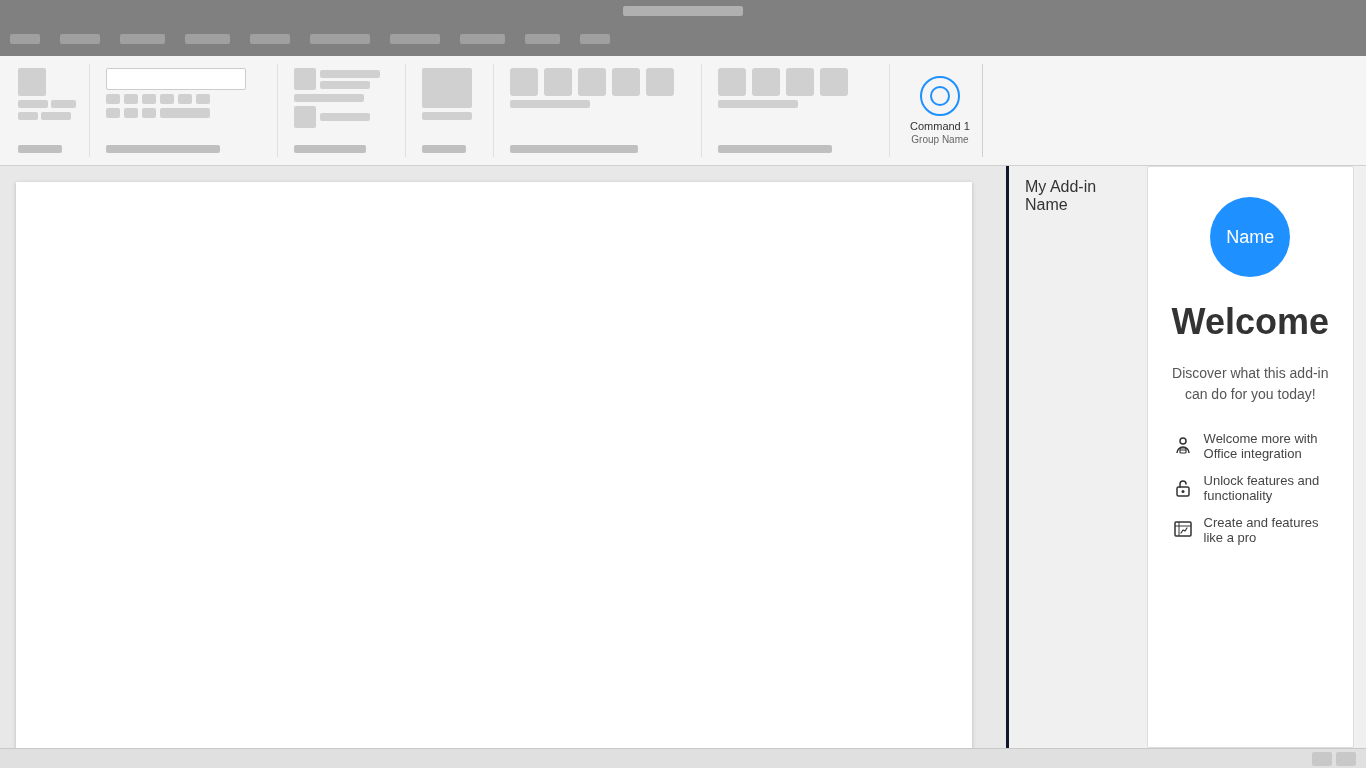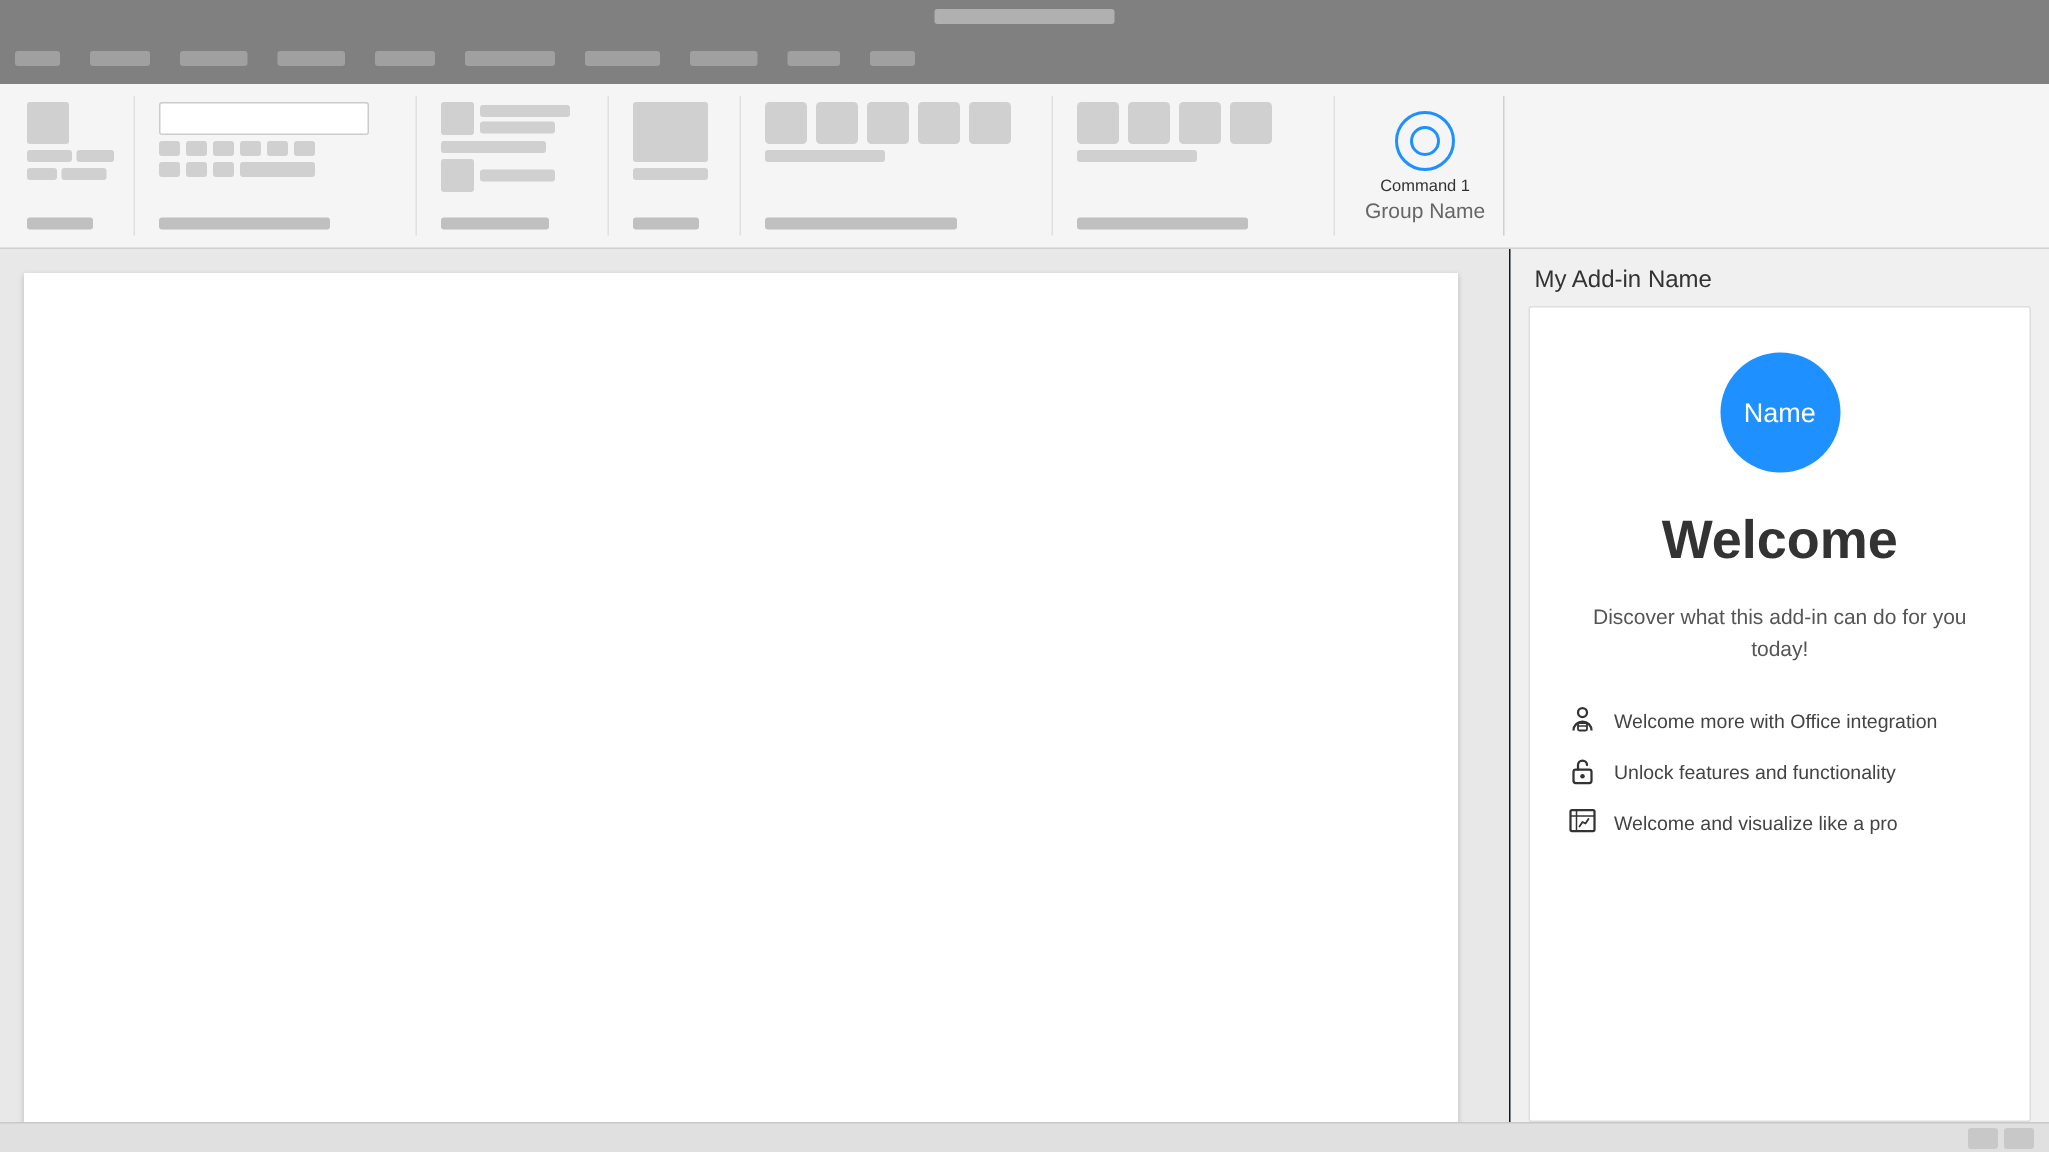--- a/index.html
+++ b/index.html
@@ -106,21 +106,21 @@
       border-radius: 50%;
       border: 2px solid #1e90ff;
     }
     .command-text {
       font-size: 11px;
       color: #333;
       text-align: center;
       font-weight: 500;
     }
     .group-name-text {
-      font-size: 14px;
+      font-size: 10px;
       color: #666;
       text-align: center;
       margin-top: 2px;
     }
 
     
     .main-area {
       display: flex;
       height: calc(768px - 22px - 34px - 110px - 20px);
       background: #e8e8e8;
@@ -139,23 +139,23 @@
       background: white;
       width: 100%;
       height: 570px;
       box-shadow: 0 1px 4px rgba(0,0,0,0.2);
     }
 
     
     .sidebar {
       width: 360px;
       background: #f0f0f0;
-      border-left: 1px solid #0f172a;
-      display: flex;
-      flex-direction: column;
+      border-left: 3px solid #0f172a;
+      display: flex;
+      flex-direction: row;
       margin-left: 18px;
     }
     .sidebar-title {
       padding: 12px 16px 8px 16px;
       font-size: 16px;
       color: #333;
       font-weight: 400;
     }
     .sidebar-card {
       margin: 0 12px;
@@ -429,21 +429,21 @@
 
         <div class="feature-item">
           <div class="feature-icon">
             <svg width="20" height="20" viewBox="0 0 20 20" fill="none">
               <rect x="2" y="2" width="16" height="14" rx="1" stroke="#333" stroke-width="1.5" fill="none"></rect>
               <line x1="2" y1="6" x2="18" y2="6" stroke="#333" stroke-width="1"></line>
               <line x1="6" y1="2" x2="6" y2="16" stroke="#333" stroke-width="1"></line>
               <polyline points="8,13 10,10 12,11 14,8" stroke="#333" stroke-width="1.2" fill="none" stroke-linecap="round" stroke-linejoin="round"></polyline>
             </svg>
           </div>
-          <span class="feature-label">Welcome and visualize like a pro</span>
+          <span class="feature-label">Create and features like a pro</span>
         </div>
 
       </div>
 
 
     </div>
   </div>
 </div>
 
 <div class="status-bar">

